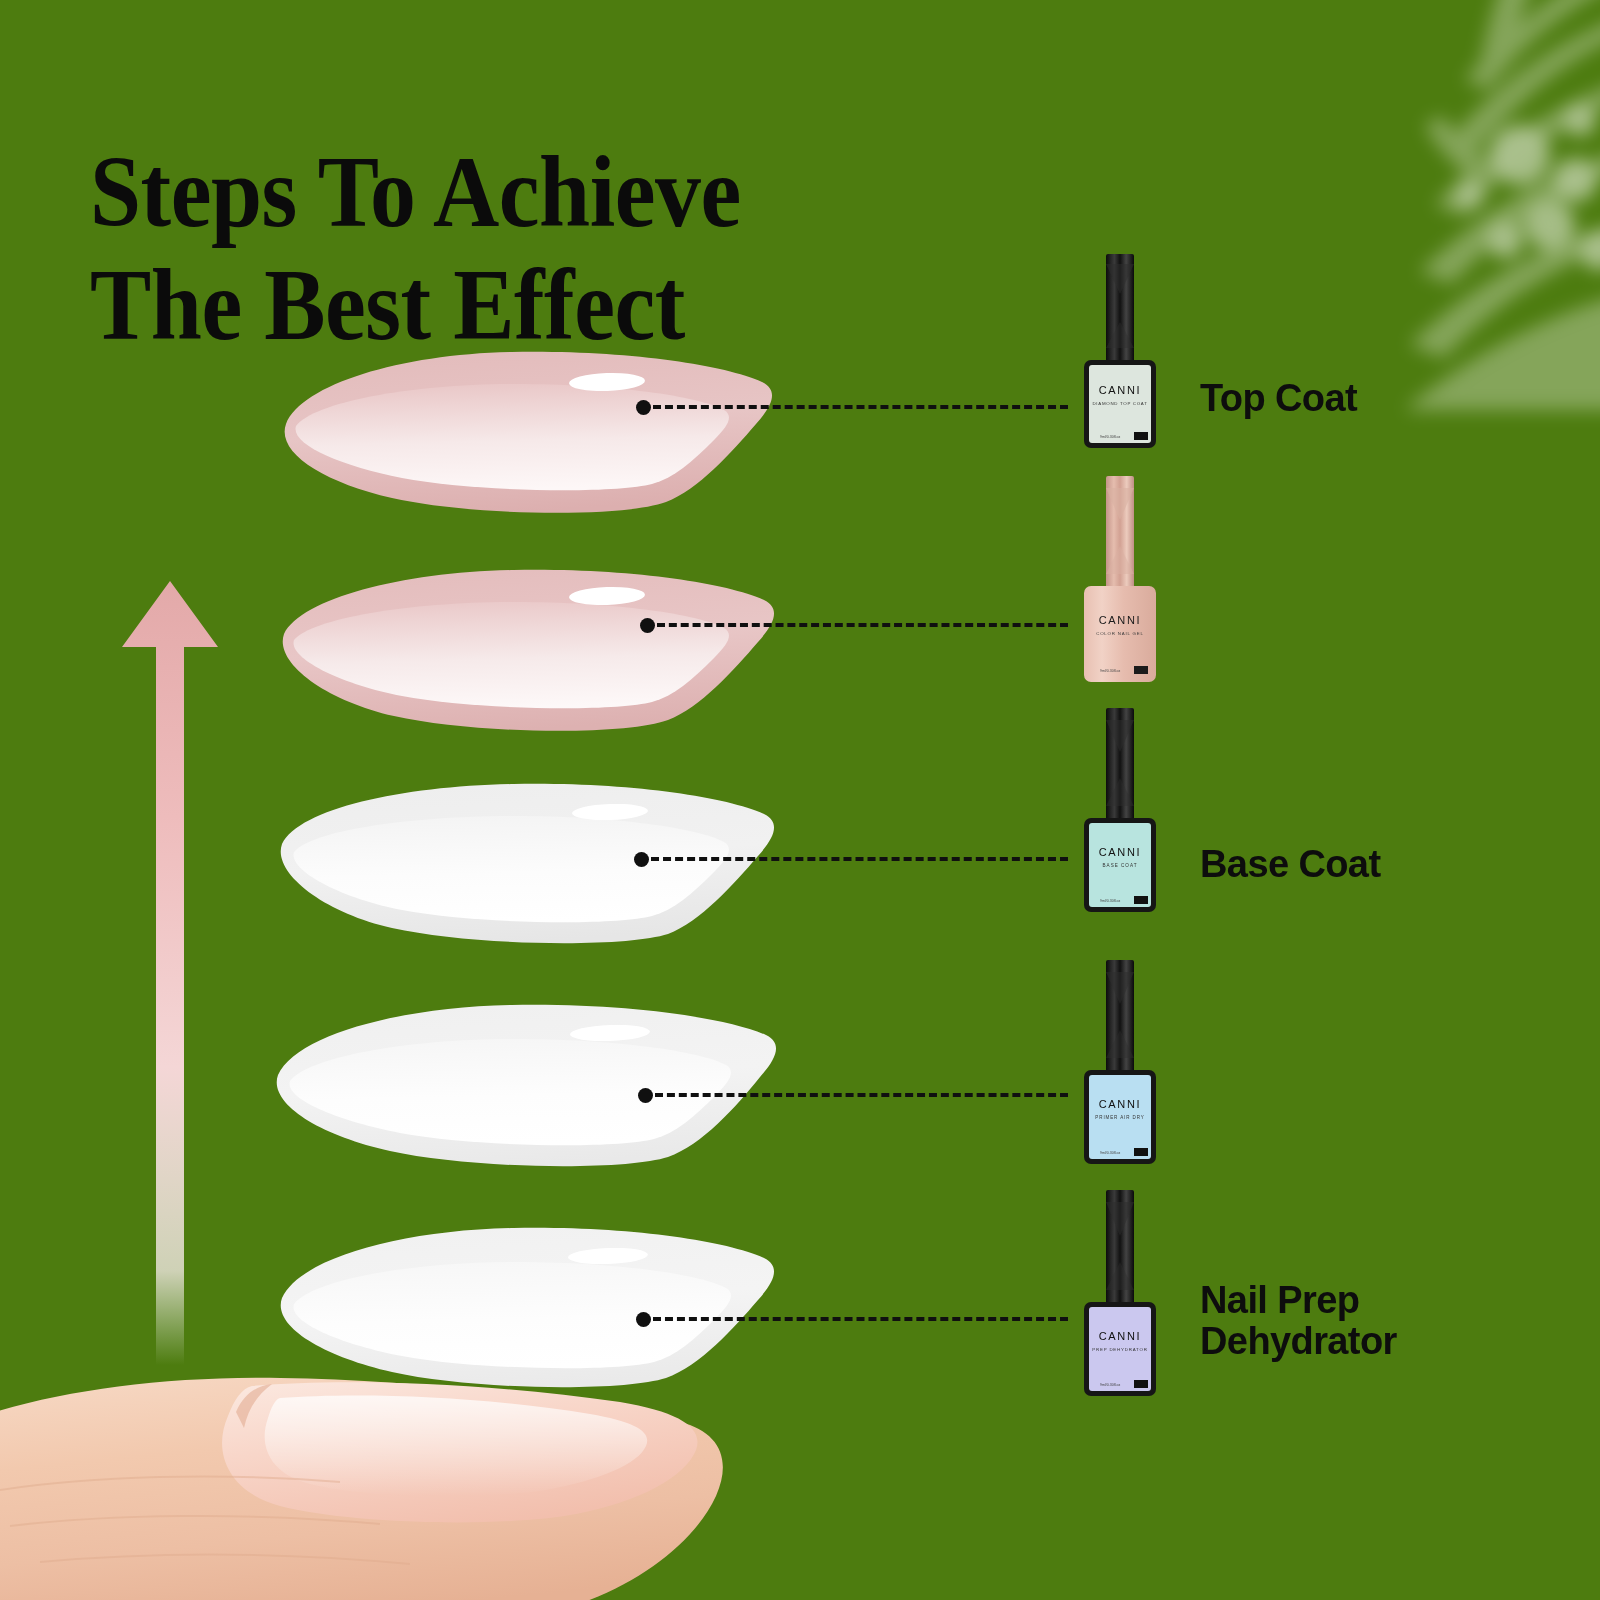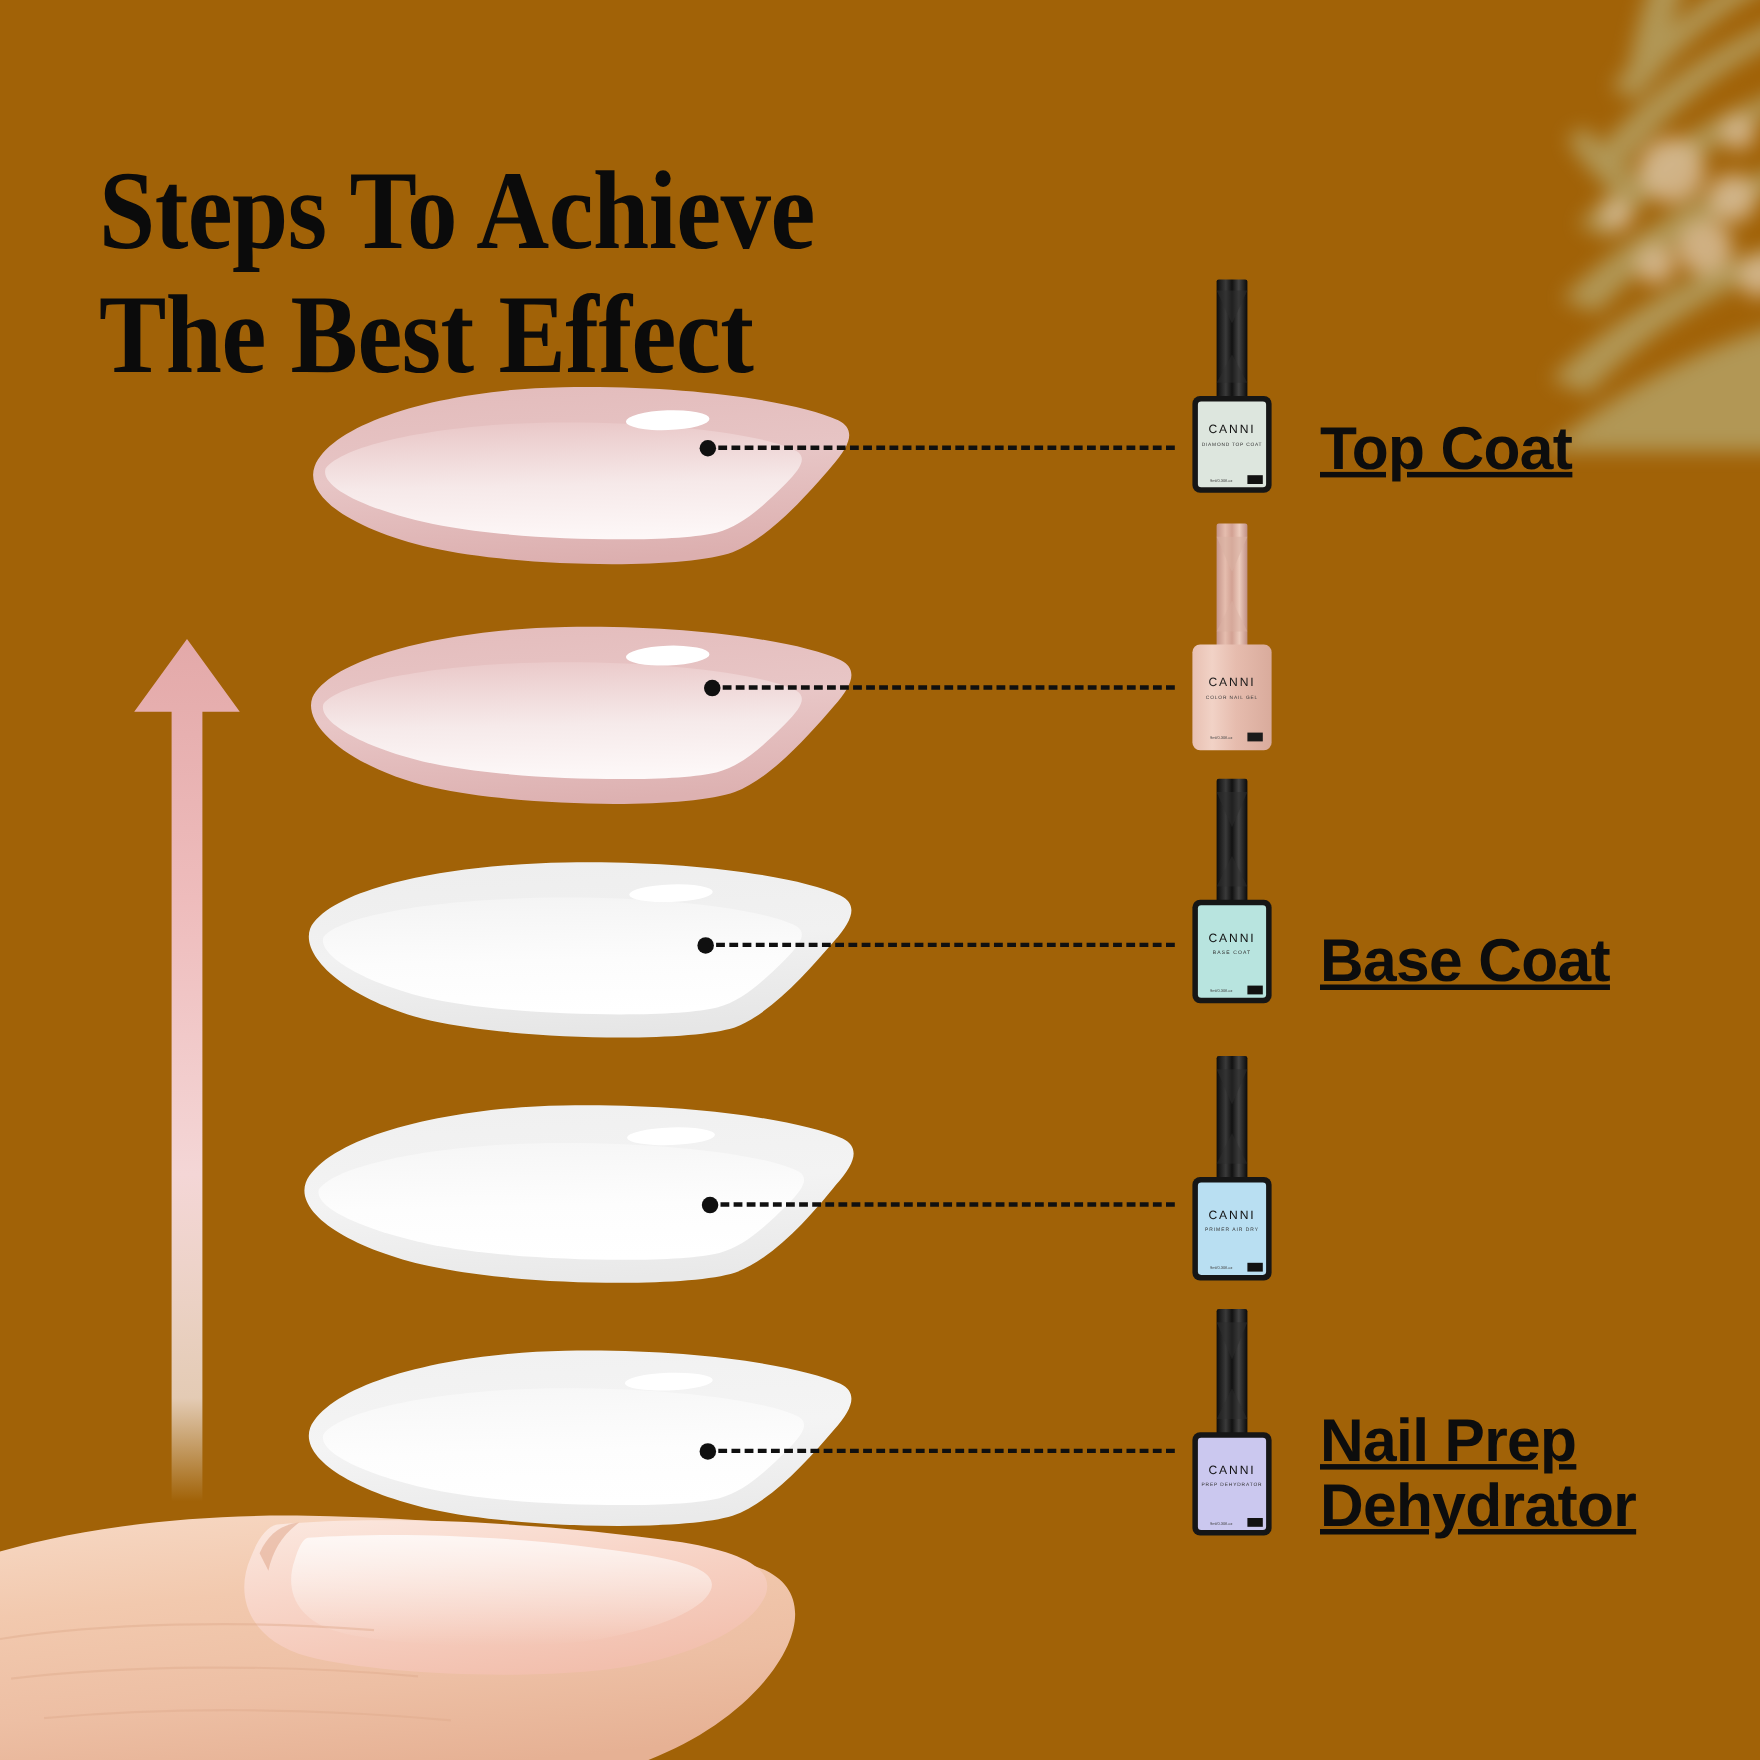--- a/index.html
+++ b/index.html
@@ -2,21 +2,21 @@
 <html><head>
 <meta charset="utf-8">
 <style>
   html,body{margin:0;padding:0;}
   body{
     width:1600px;height:1600px;overflow:hidden;
     background:#f8f8f7;
     font-family:"Liberation Sans",sans-serif;
     position:relative;
   }
-  #stage{position:absolute;inset:0;width:1600px;height:1600px;overflow:hidden;background:#a16207;}
+  #stage{position:absolute;inset:0;width:1600px;height:1600px;overflow:hidden;background:#4d7c0f;}
 
   
   .palm{
     position:absolute;top:-60px;right:-40px;width:420px;height:470px;
     filter:blur(9px);opacity:.55;pointer-events:none;
   }
 
   
   .title{
     position:absolute;left:90px;top:68px;width:920px;
@@ -50,25 +50,24 @@
   
   .bottle{position:absolute;}
   .bsvg{display:block;}
 
   
   .plabel{
     position:absolute;
     color:#0d0d0d;
     font-family:"Liberation Sans",sans-serif;
     font-weight:700;
-    font-size:55px;
+    font-size:38px;
     line-height:1.08;
     letter-spacing:-0.6px;
     white-space:pre-line;
-    text-decoration:underline;
   }
 
   
   .finger{position:absolute;left:-20px;top:1300px;width:800px;height:320px;}
 </style>
 </head>
 <body>
 
 <div id="stage">
 

